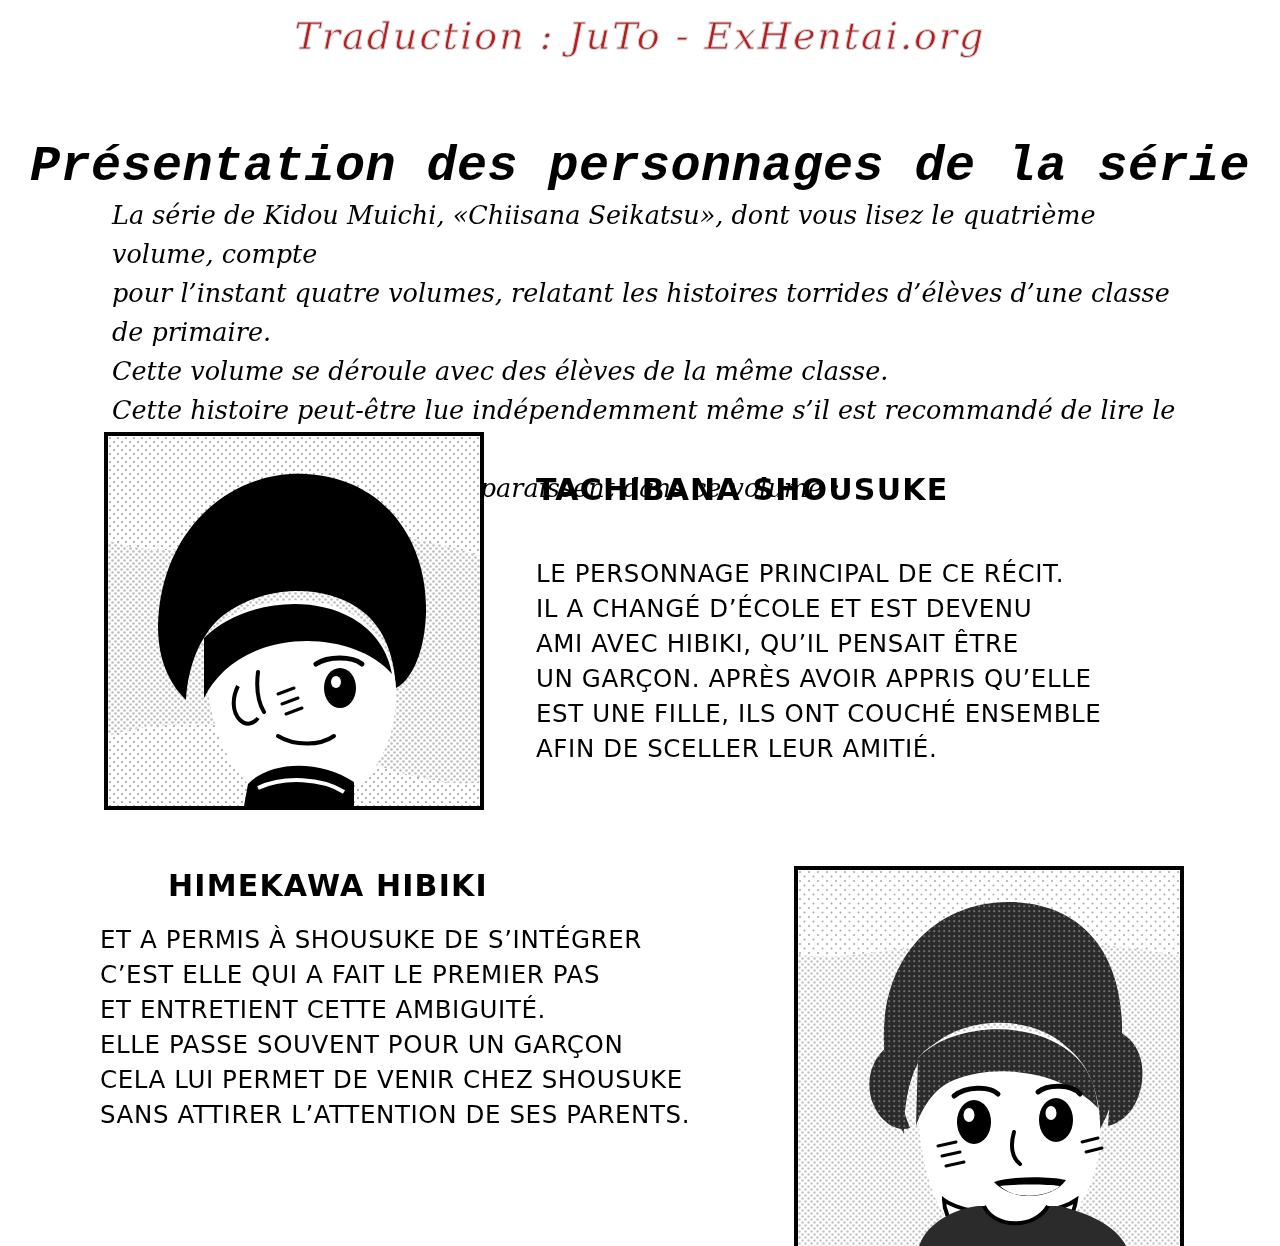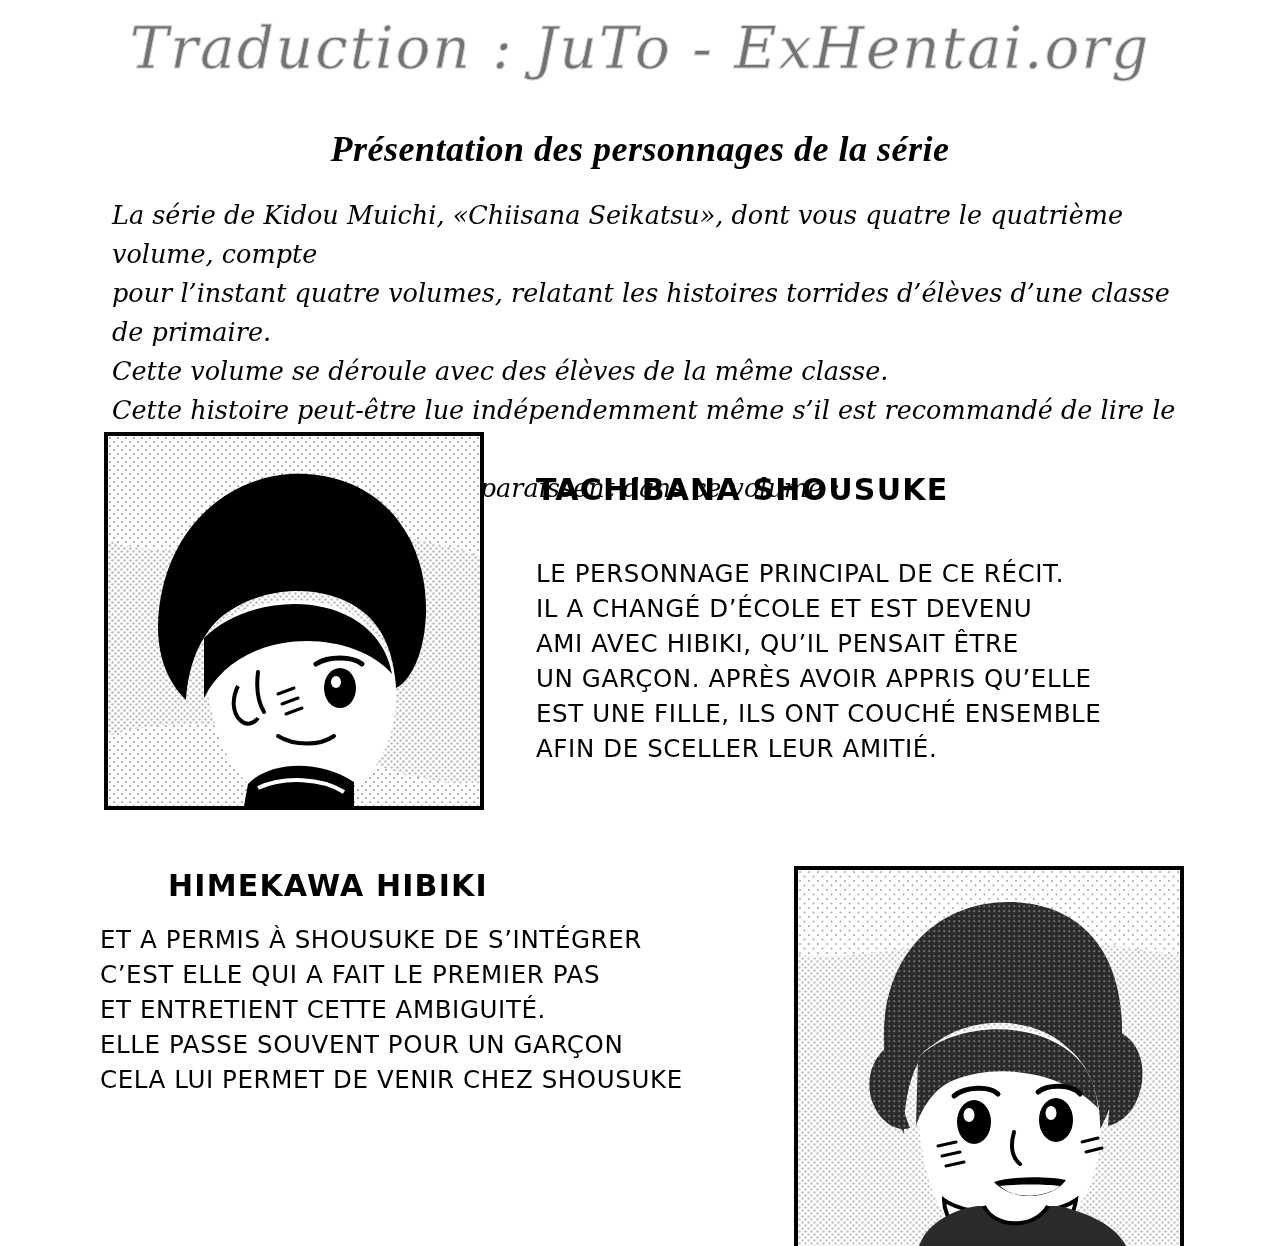--- a/index.html
+++ b/index.html
@@ -18,39 +18,39 @@
 
   
   .watermark {
     position: absolute;
     top: 14px;
     left: 0;
     width: 100%;
     text-align: center;
     font-family: "DejaVu Serif", serif;
     font-style: italic;
-    font-size: 58px;
+    font-size: 38px;
     letter-spacing: 2px;
-    color: #737373;
+    color: #b91c1c;
     -webkit-text-stroke: 1px #d2d2d2;
     white-space: nowrap;
     user-select: none;
   }
 
   
   .page-title {
     position: absolute;
     top: 104px;
     left: 0;
     width: 100%;
     text-align: center;
-    font-family: Liberation Serif, serif;
+    font-family: Liberation Mono, monospace;
     font-style: italic;
     font-weight: bold;
-    font-size: 36px;
+    font-size: 50px;
     letter-spacing: 0.5px;
     color: #000;
   }
 
   
   .intro {
     position: absolute;
     top: 196px;
     left: 112px;
     width: 1065px;
@@ -109,21 +109,21 @@
   #desc-hibiki { top: 922px; left: 100px; width: 690px; }
 </style>
 </head>
 <body>
 
 <div class="watermark">Traduction : JuTo - ExHentai.org</div>
 
 <h1 class="page-title">Présentation des personnages de la série</h1>
 
 <div class="intro">
-  <p>La série de Kidou Muichi, «Chiisana Seikatsu», dont vous quatre le quatrième volume, compte</p>
+  <p>La série de Kidou Muichi, «Chiisana Seikatsu», dont vous lisez le quatrième volume, compte</p>
   <p>pour l’instant quatre volumes, relatant les histoires torrides d’élèves d’une classe de primaire.</p>
   <p>Cette volume se déroule avec des élèves de la même classe.</p>
   <p>Cette histoire peut-être lue indépendemment même s’il est recommandé de lire le volume 2 avant.</p>
   <p>Voici les personnages qui apparaissent dans ce volume :</p>
 </div>
 
 <div class="char-portrait" id="portrait-shousuke">
   <svg viewBox="0 0 372 370" preserveAspectRatio="none">
     <defs>
       <pattern id="tone1" width="6" height="6" patternUnits="userSpaceOnUse">
@@ -175,20 +175,21 @@
 </div>
 
 <div class="char-name" id="name-hibiki">Himekawa Hibiki</div>
 
 <div class="char-desc" id="desc-hibiki">
   <p>et a permis à Shousuke de s’intégrer</p>
   <p>C’est elle qui a fait le premier pas</p>
   <p>et entretient cette ambiguité.</p>
   <p>Elle passe souvent pour un garçon</p>
   <p>Cela lui permet de venir chez Shousuke</p>
+  <p>sans attirer l’attention de ses parents.</p>
 </div>
 
 <div class="char-portrait" id="portrait-hibiki">
   <svg viewBox="0 0 382 380" preserveAspectRatio="none">
     <defs>
       <pattern id="tone3" width="6" height="6" patternUnits="userSpaceOnUse">
         <rect width="6" height="6" fill="#ffffff"></rect>
         <circle cx="1.5" cy="1.5" r="1.25" fill="#c4c4c4"></circle>
         <circle cx="4.5" cy="4.5" r="1.25" fill="#c4c4c4"></circle>
       </pattern>

